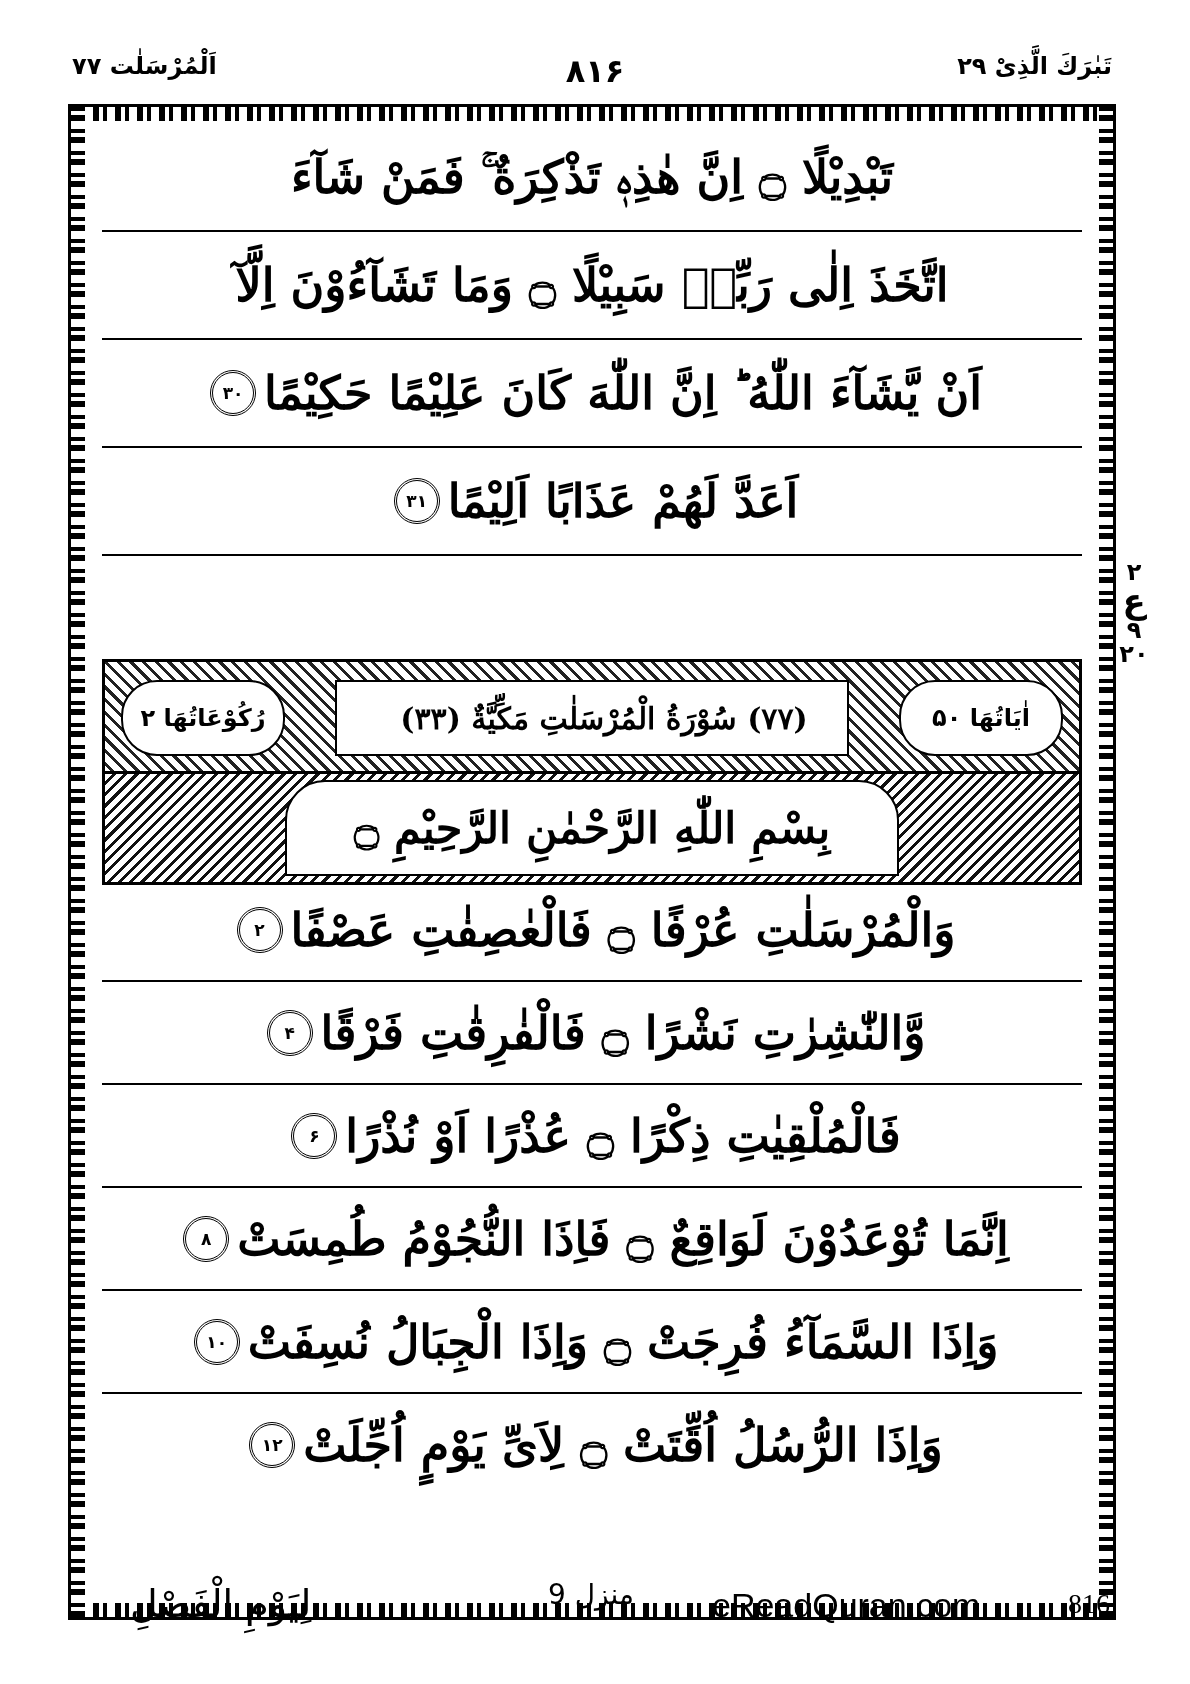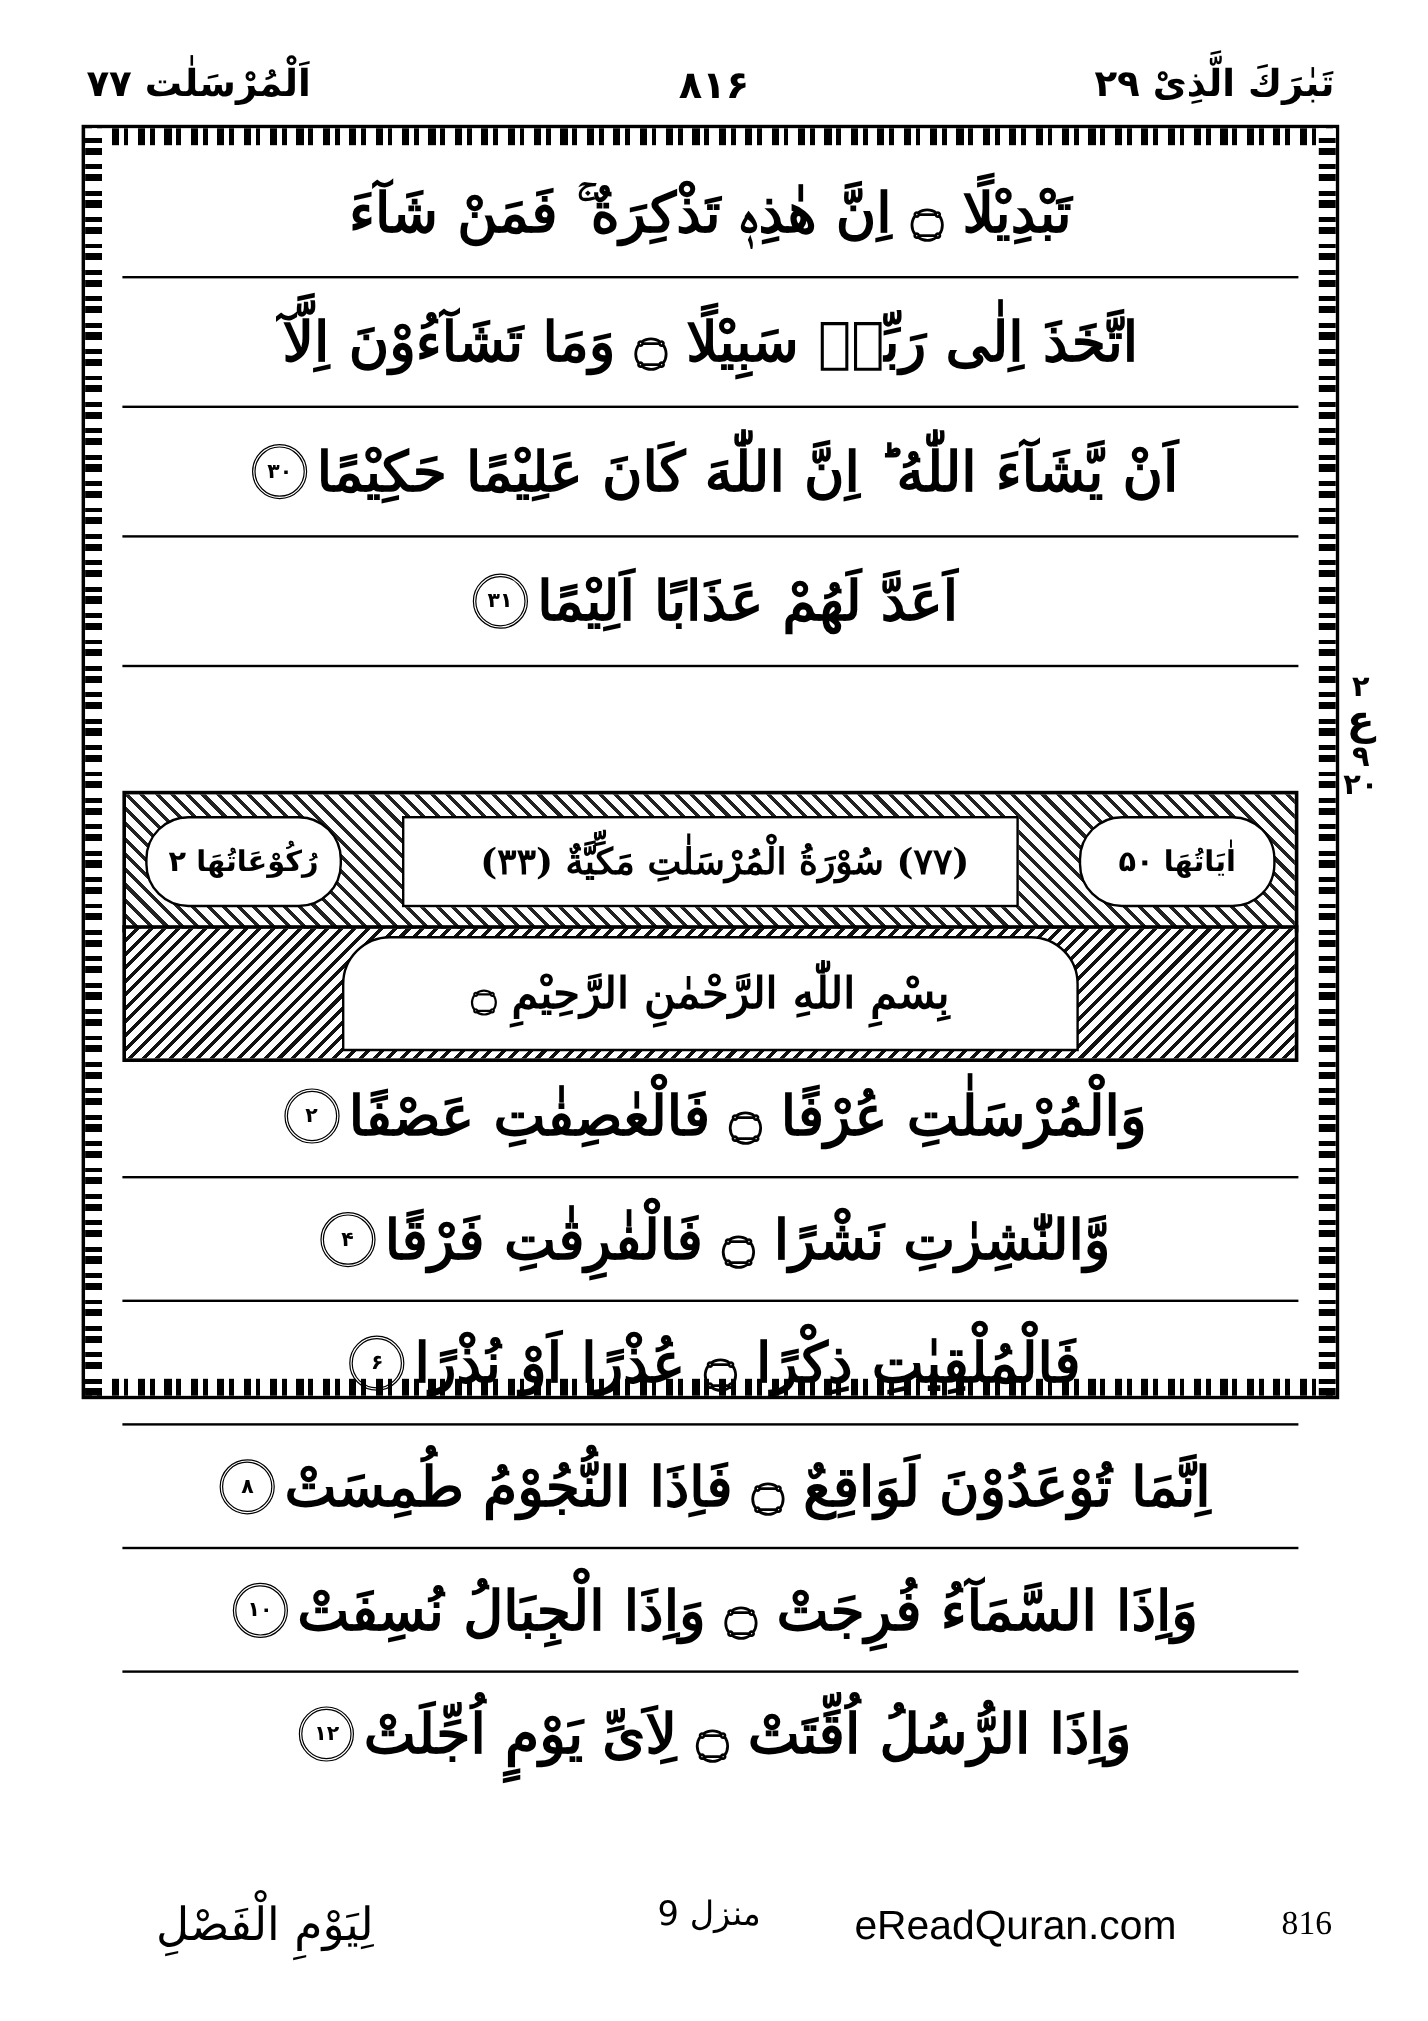--- a/index.html
+++ b/index.html
@@ -1,21 +1,21 @@
 <!DOCTYPE html>
 <html><head>
 <meta charset="utf-8">
 <style>
   html,body{margin:0;padding:0;background:#fff;}
   body{width:1190px;height:1684px;position:relative;overflow:hidden;font-family:"DejaVu Sans",sans-serif;color:#000;}
-  .hdr{position:absolute;top:52px;font-size:31px;font-weight:bold;direction:rtl;}
+  .hdr{position:absolute;top:52px;font-size:24px;font-weight:bold;direction:rtl;}
   .hdr-right{right:78px;}
   .hdr-left{left:72px;}
   .hdr-center{left:0;right:0;text-align:center;font-size:32px;}
-  .frame{position:absolute;left:68px;top:104px;width:1048px;height:1062px;border:3px solid #000;box-sizing:border-box;}
+  .frame{position:absolute;left:68px;top:104px;width:1048px;height:1516px;border:3px solid #000;box-sizing:border-box;}
   .orn-band{position:absolute;left:0;right:0;height:14px;
     background:repeating-linear-gradient(90deg,#000 0 6px,#fff 6px 10px,#000 10px 14px,#fff 14px 22px);}
   .orn-top{top:0;} .orn-bot{bottom:0;}
   .orn-side{position:absolute;top:0;bottom:0;width:14px;
     background:repeating-linear-gradient(0deg,#000 0 6px,#fff 6px 10px,#000 10px 14px,#fff 14px 22px);}
   .orn-l{left:0;} .orn-r{right:0;}
   .lines{position:absolute;left:31px;right:31px;top:17px;}
   .line{height:106px;border-bottom:2px solid #000;display:flex;align-items:center;justify-content:center;
     direction:rtl;font-family:"DejaVu Serif",serif;font-size:46px;font-weight:bold;white-space:nowrap;overflow:hidden;}
   .line.centered{justify-content:center;}
@@ -24,21 +24,21 @@
   .banner{position:absolute;left:31px;right:31px;top:552px;height:112px;border:3px solid #000;
     background:repeating-linear-gradient(45deg,#fff 0 6px,#222 6px 9px);}
   .banner-box{position:absolute;top:18px;bottom:18px;background:#fff;border:2px solid #000;display:flex;align-items:center;justify-content:center;
     direction:rtl;font-size:24px;font-weight:bold;}
   .bb-right{right:16px;width:160px;border-radius:36px;}
   .bb-mid{left:230px;right:230px;font-size:30px;font-family:"DejaVu Serif",serif;padding-left:24px;}
   .bb-left{left:16px;width:160px;border-radius:36px;}
   .bismillah{position:absolute;left:31px;right:31px;top:664px;height:108px;border:3px solid #000;
     background:repeating-linear-gradient(-45deg,#fff 0 5px,#111 5px 8px);}
   .bism-box{position:absolute;left:180px;right:180px;top:6px;bottom:6px;background:#fff;border:2px solid #000;border-radius:40px 40px 0 0;
-    display:flex;align-items:center;justify-content:center;direction:rtl;font-family:"DejaVu Serif",serif;font-size:36px;font-weight:bold;}
+    display:flex;align-items:center;justify-content:center;direction:rtl;font-family:"DejaVu Serif",serif;font-size:43px;font-weight:bold;}
   .lines2{position:absolute;left:31px;right:31px;top:772px;}
   .line2{height:101px;}
   .ruku{position:absolute;left:1118px;top:560px;width:32px;font-size:24px;font-weight:bold;line-height:24px;text-align:center;}
   .footer{position:absolute;top:1582px;font-weight:normal;}
   .ft-left{left:130px;font-size:38px;direction:rtl;}
   .ft-manzil{left:548px;font-size:28px;direction:rtl;top:1578px;}
   .ft-site{left:712px;font-size:34px;font-family:"Liberation Sans",sans-serif;top:1586px;}
   .ft-num{left:1068px;font-size:28px;font-weight:normal;font-family:"Liberation Serif",serif;top:1588px;}
 </style>
 </head>

